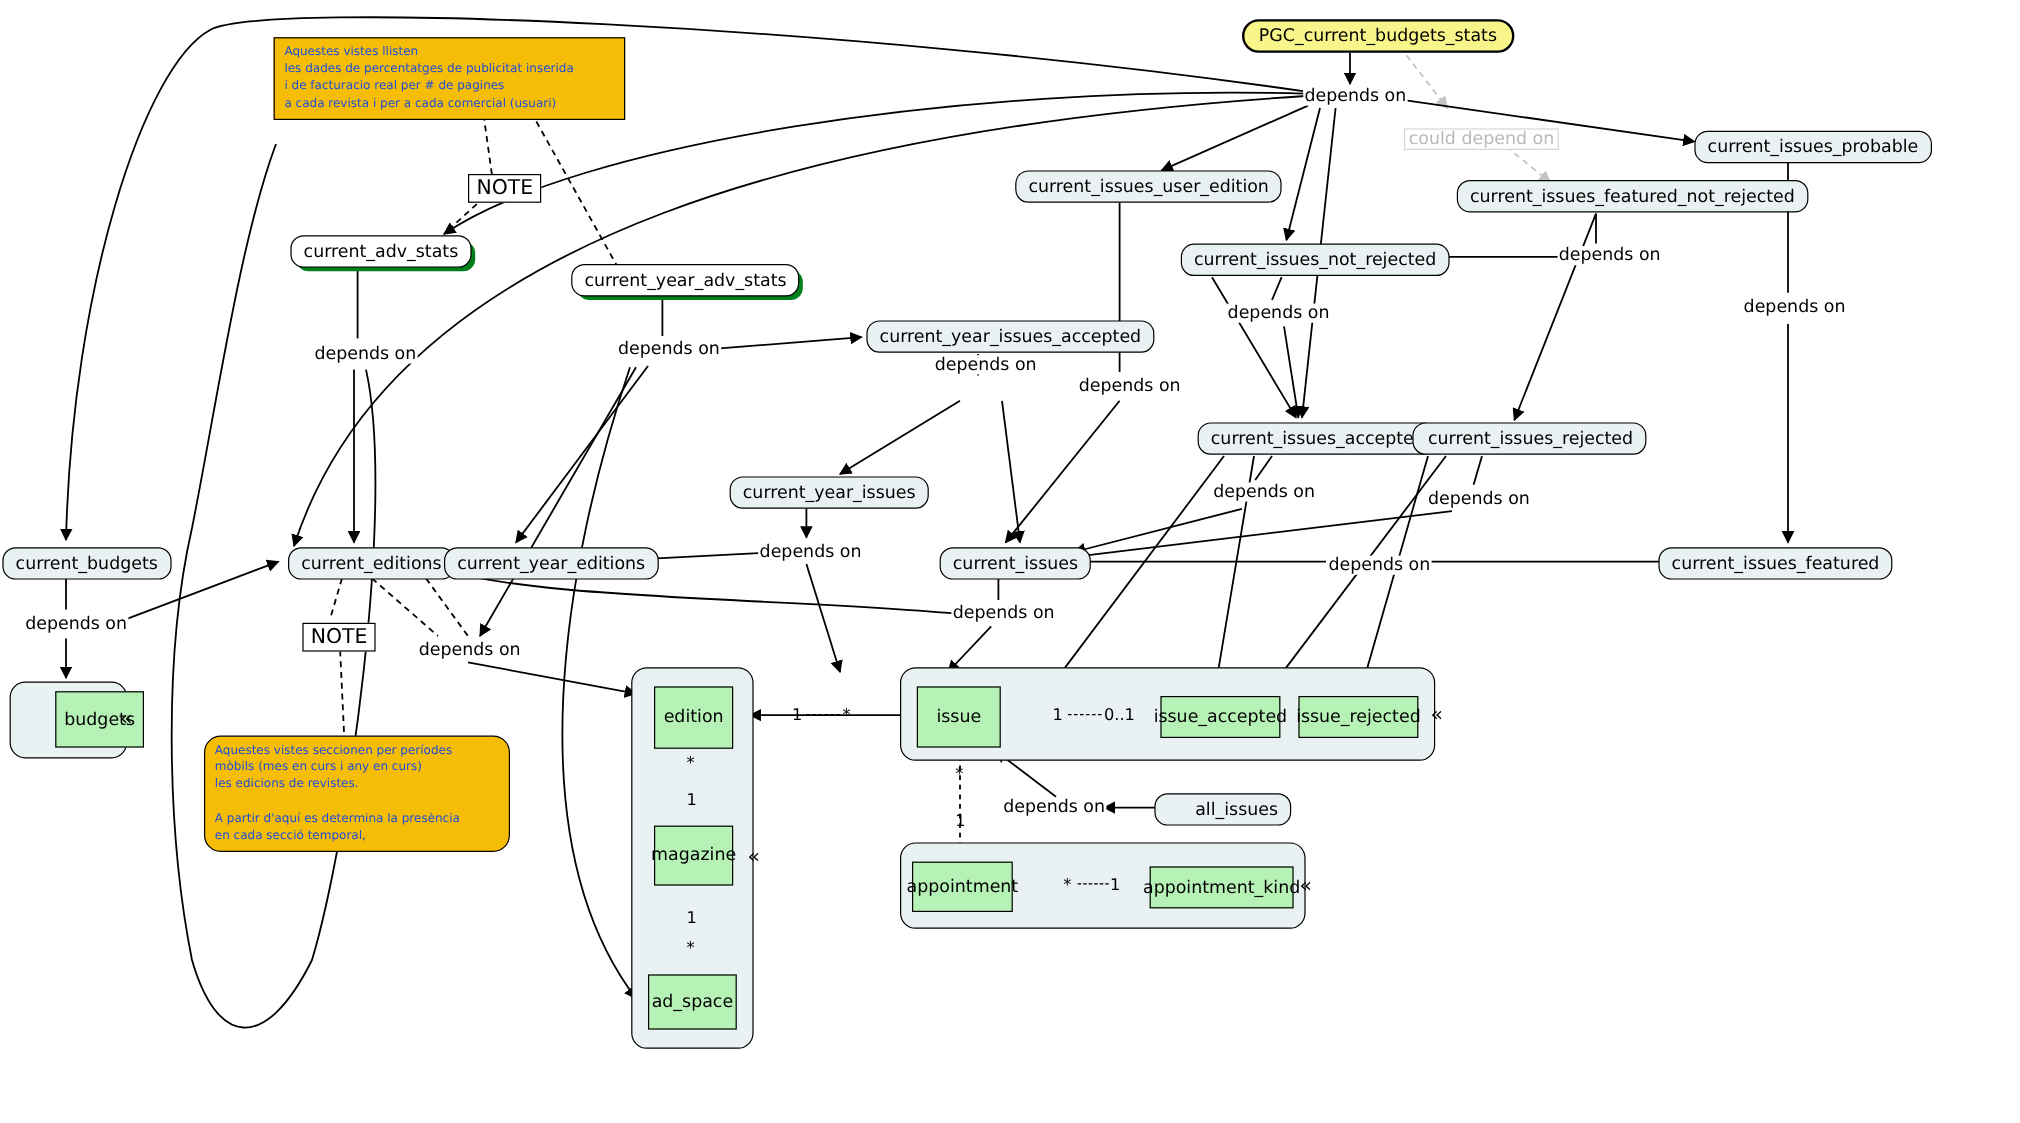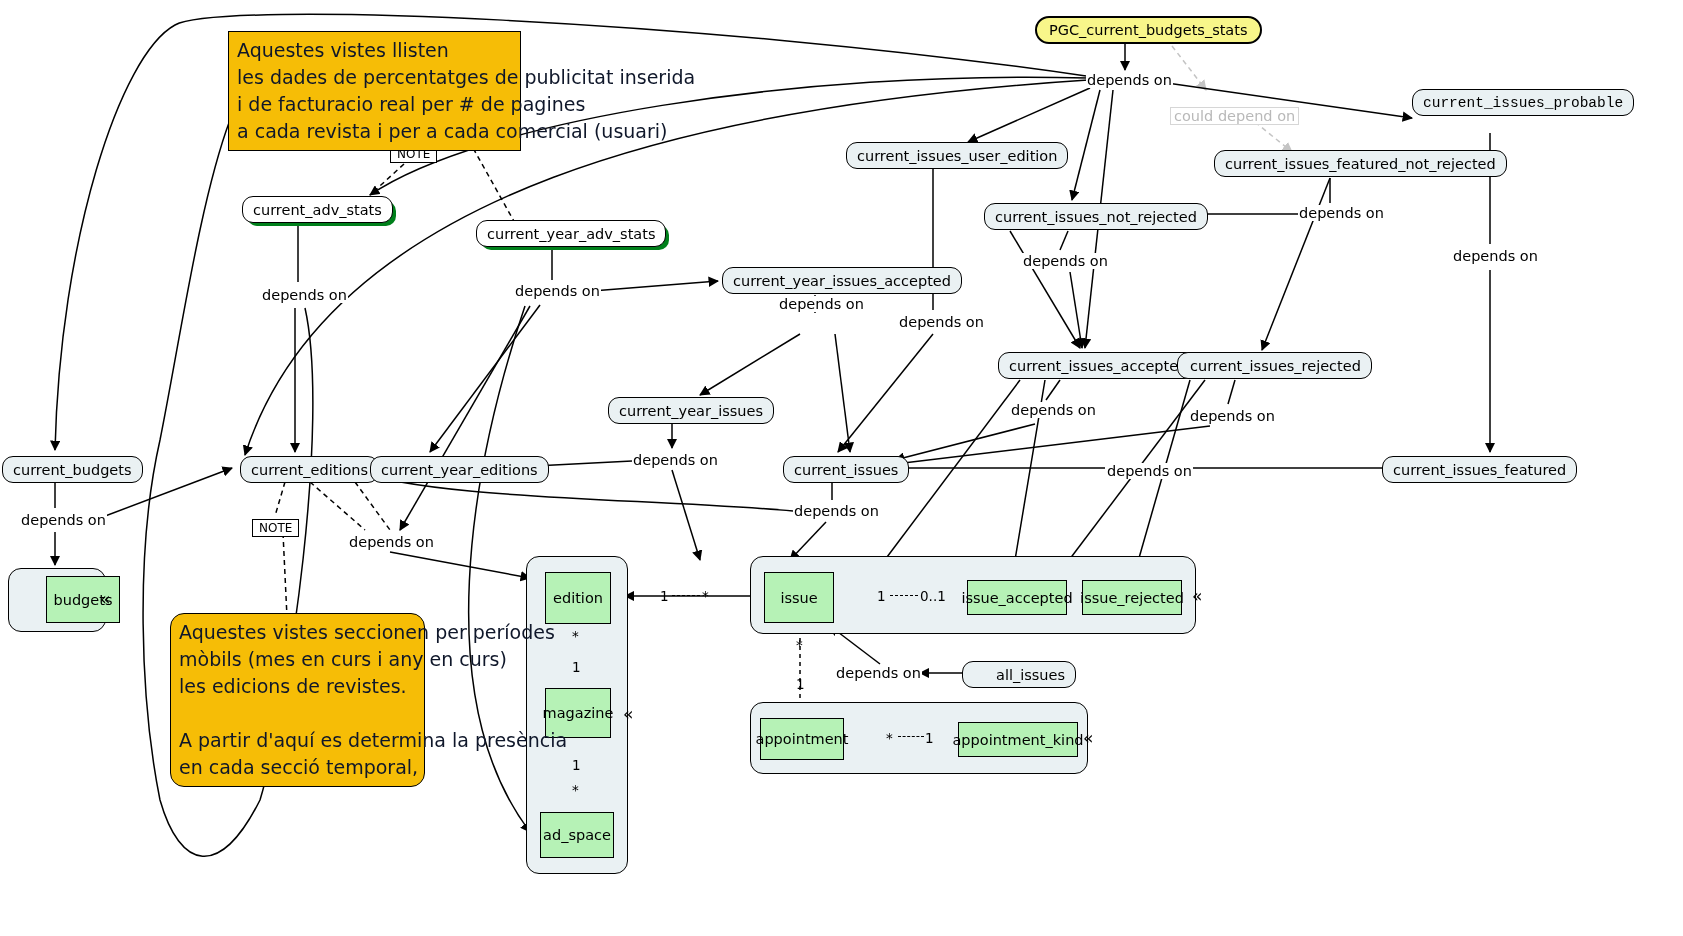--- a/index.html
+++ b/index.html
@@ -72,36 +72,36 @@
     padding: 0 1px;
   }
   .edge-label.faded {
     color: #b9b9b9;
     border: 1px solid #d6d6d6;
     padding: 0 3px;
   }
   
   .note-tag {
     position: absolute;
-    font-size: 12px;
+    font-size: 17px;
     background: #ffffff;
     border: 1.3px solid #000;
     padding: 1px 6px;
     z-index: 6;
     white-space: nowrap;
   }
   
   .sticky {
     position: absolute;
     background: #f6bd06;
     border: 1.4px solid #000;
-    font-size: 19px;
+    font-size: 10px;
     line-height: 1.42;
     padding: 5px 7px 5px 8px;
-    color: #0f172a;
+    color: #1d4ed8;
     z-index: 7;
     white-space: pre;
   }
   
   .pkg {
     position: absolute;
     background: #eaf1f3;
     border: 1.5px solid #000;
     border-radius: 13px;
     z-index: 2;
@@ -289,21 +289,21 @@
 A partir d'aquí es determina la presència
 en cada secció temporal,</div>
 
   <div class="note-tag" style="left:390px; top:145px;">NOTE</div>
   <div class="note-tag" style="left:252px; top:519px;">NOTE</div>
 
   <div class="node root-node" style="left:1035px; top:16px;">
     <span>PGC_current_budgets_stats</span>
   </div>
 
-  <div class="node view-node" style="left:1412px; top:89px;font-family:Liberation Mono, monospace;">
+  <div class="node view-node" style="left:1412px; top:109px;">
     <span>current_issues_probable</span>
   </div>
 
   <div class="node view-node" style="left:846px; top:142px;">
     <span>current_issues_user_edition</span>
   </div>
 
   <div class="node view-node" style="left:1214px; top:150px;">
     <span>current_issues_featured_not_rejected</span>
   </div>

